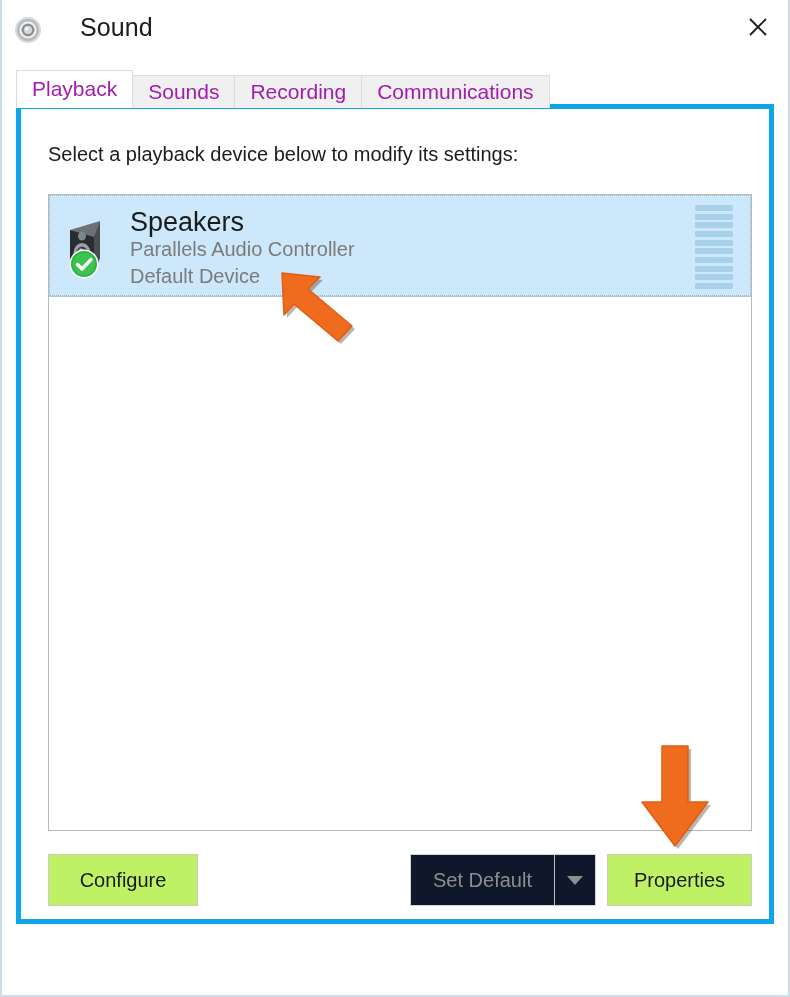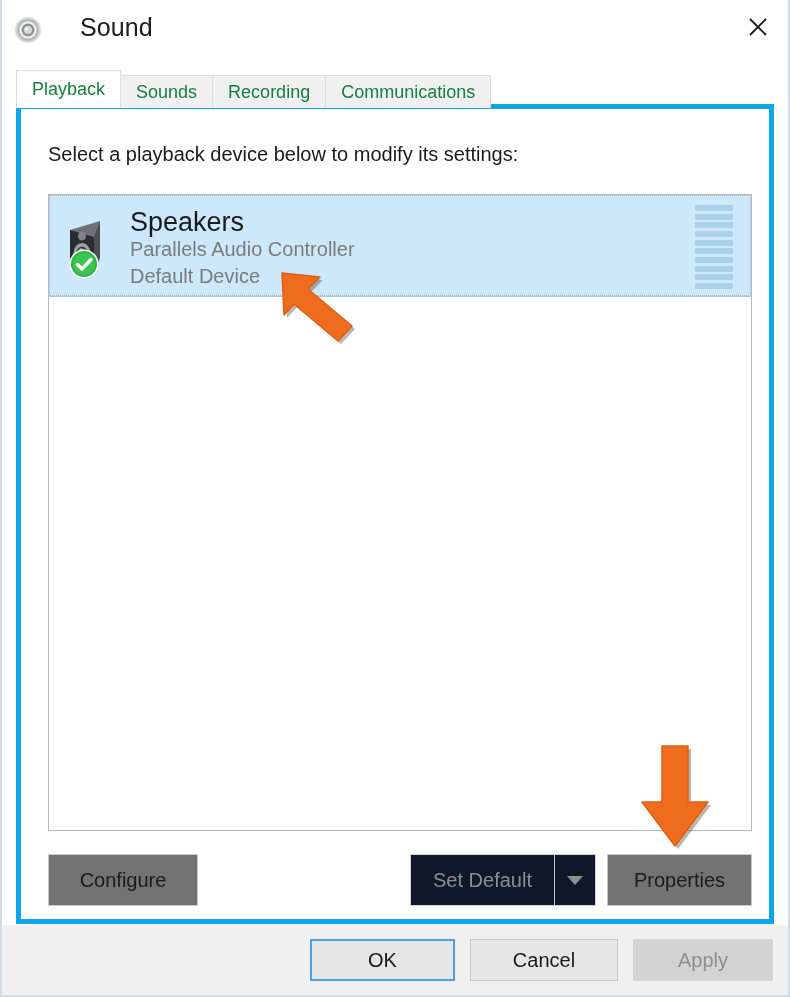--- a/index.html
+++ b/index.html
@@ -58,22 +58,22 @@
     height: 36px;
     display: flex;
     align-items: flex-end;
     z-index: 6;
   }
   .tab {
     height: 33px;
     padding: 4px 15px;
     display: flex;
     align-items: center;
-    font-size: 18px;
-    color: #15803d;
+    font-size: 21px;
+    color: #a21caf;
     background: #f0f0f0;
     border: 1px solid #dcdcdc;
     border-bottom: none;
     margin-right: -1px;
     cursor: pointer;
     white-space: nowrap;
   }
   .tab.active {
     background: #ffffff;
     height: 38px;
@@ -150,21 +150,21 @@
   }
   .vu-bar {
     height: 6px;
     background: #a9d2ea;
     border-radius: 1px;
   }
 
   
   .btn {
     position: absolute;
-    background: #737373;
+    background: #bef264;
     border: 1px solid #ccc8c8;
     display: flex;
     align-items: center;
     justify-content: center;
     font-size: 20px;
     color: #1b1b1b;
     cursor: pointer;
     user-select: none;
   }
 
@@ -373,31 +373,20 @@
           <polygon points="1,2 17,2 9,11" fill="#8e8e8e"></polygon>
         </svg>
       </div>
     </div>
 
     <div class="btn" id="properties-button">
       <span>Properties</span>
     </div>
   </div>
 
-  <div id="footer">
-    <div class="fbtn" id="ok-button">
-      <span>OK</span>
-    </div>
-    <div class="fbtn" id="cancel-button">
-      <span>Cancel</span>
-    </div>
-    <div class="fbtn" id="apply-button">
-      <span>Apply</span>
-    </div>
-  </div>
 
   <svg class="arrow-anno" id="arrow-device" viewBox="0 0 95 80">
     <g transform="translate(3,3)">
       <path d="M 2 2 L 40 6 L 28 18 L 72 55 L 58 70 L 14 33 L 4 44 Z" fill="#3a2a1c" opacity="0.35" transform="translate(3,3)"></path>
       <path d="M 2 2 L 40 6 L 28 18 L 72 55 L 58 70 L 14 33 L 4 44 Z" fill="#ef6c1f" stroke="#e05e12" stroke-width="1.5" stroke-linejoin="round"></path>
     </g>
   </svg>
 
   <svg class="arrow-anno" id="arrow-properties" viewBox="0 0 86 115">
     <g>

